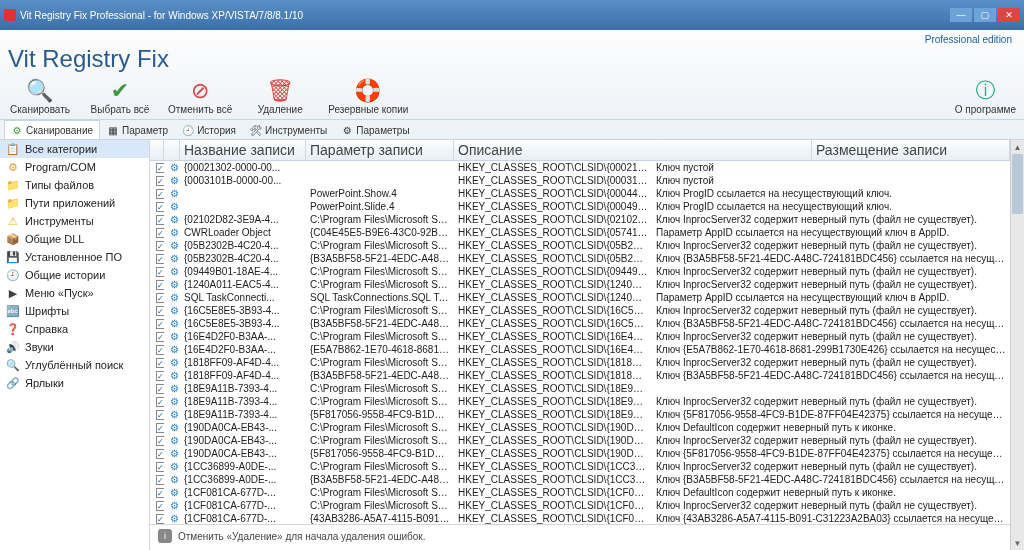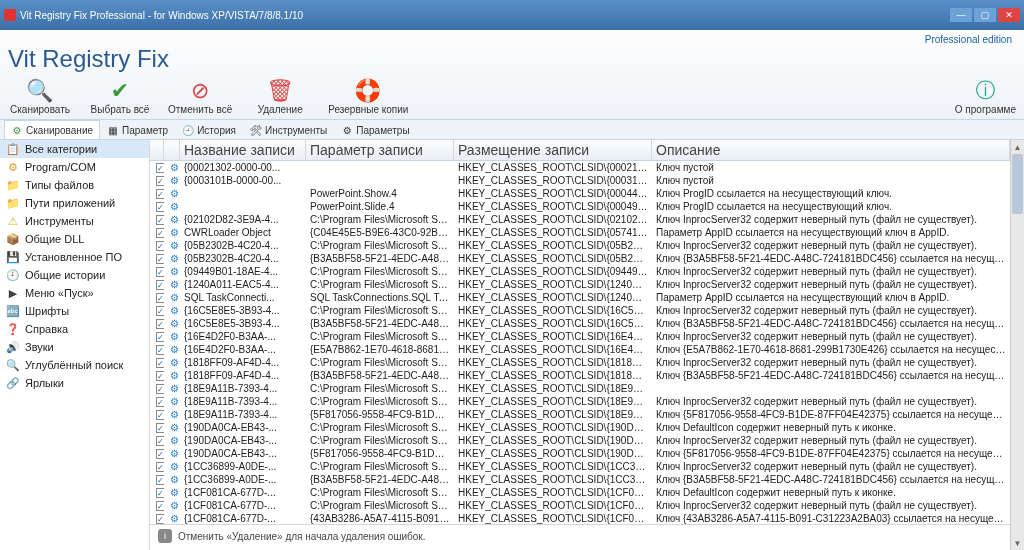--- a/index.html
+++ b/index.html
@@ -187,22 +187,22 @@
         <span>Ярлыки</span>
       </div>
     </div>
   <div class="grid-wrap">
     <div class="grid">
       <div class="ghead">
         <div class="gcell col-c"></div>
         <div class="gcell col-i"></div>
         <div class="gcell col-name">Название записи</div>
         <div class="gcell col-param">Параметр записи</div>
+        <div class="gcell col-desc">Описание</div>
         <div class="gcell col-loc">Размещение записи</div>
-        <div class="gcell col-desc">Описание</div>
       </div>
       <div id="gridbody">
           <div class="grow">
             <div class="gcell col-c">
               <div class="cbox checked"></div>
             </div>
             <div class="gcell col-i"><span class="ricon">⚙</span></div>
             <div class="gcell col-name">{00021302-0000-00...</div>
             <div class="gcell col-param"></div>
             <div class="gcell col-loc">HKEY_CLASSES_ROOT\CLSID\{00021302-0...</div>

